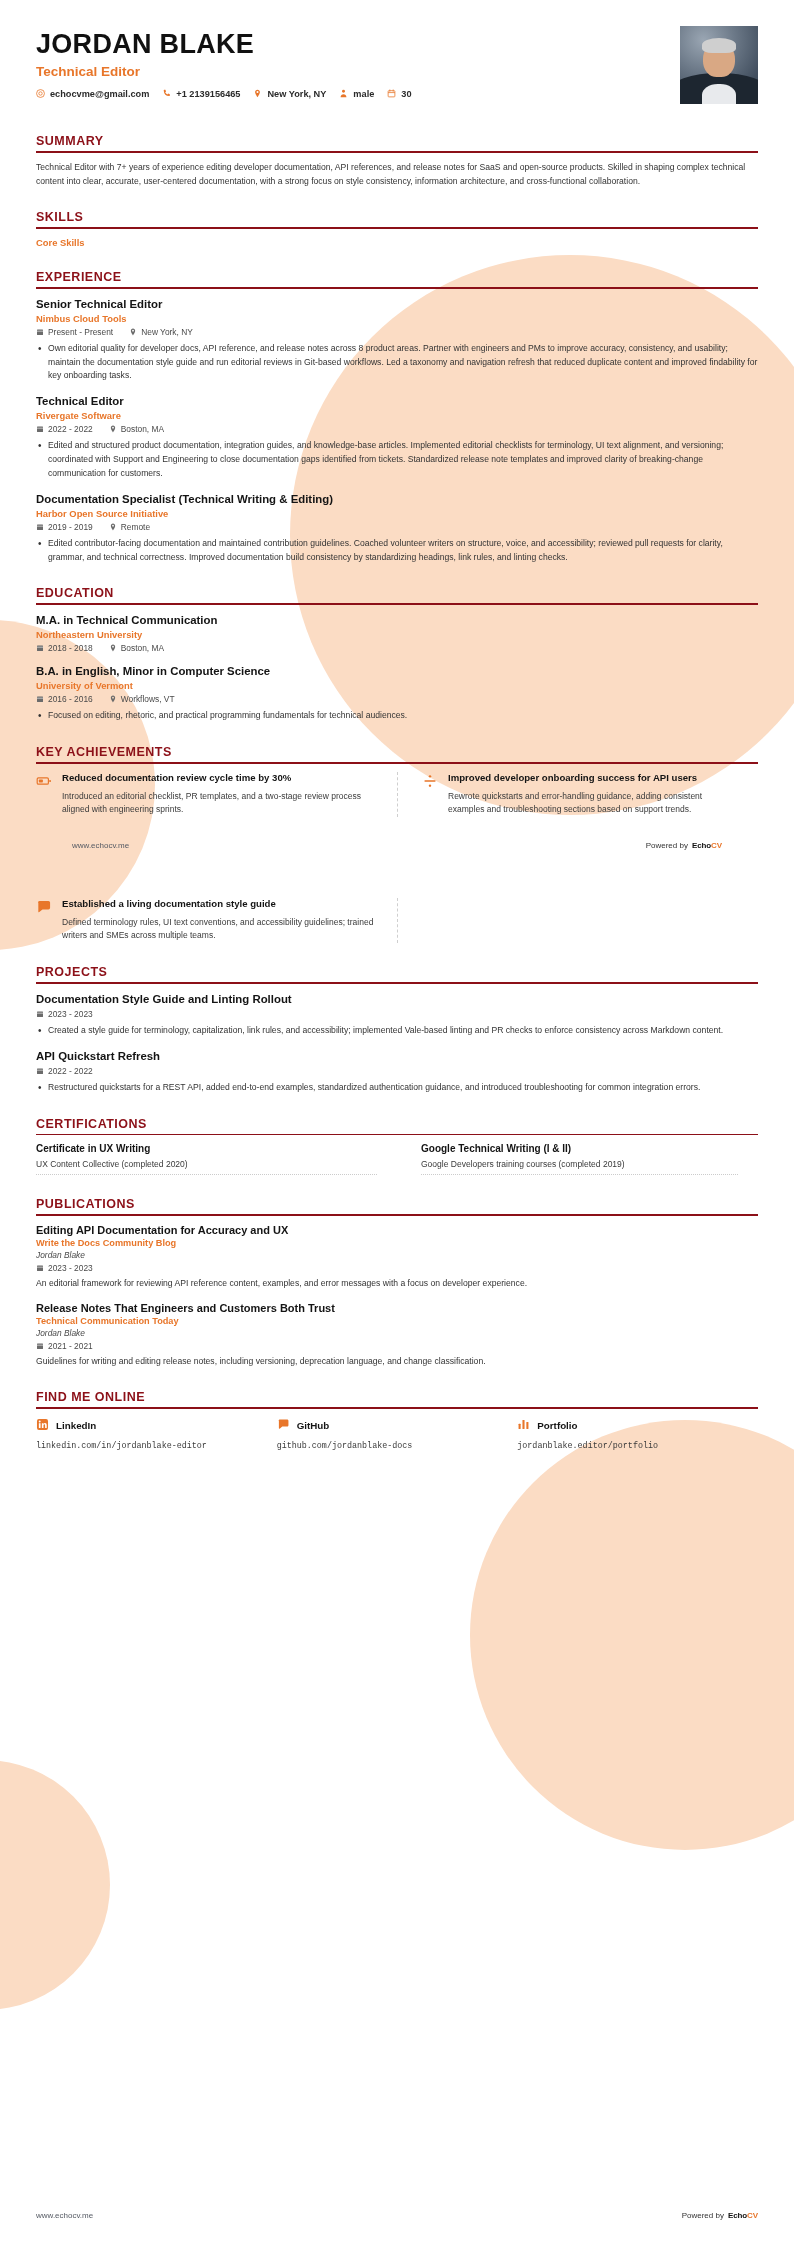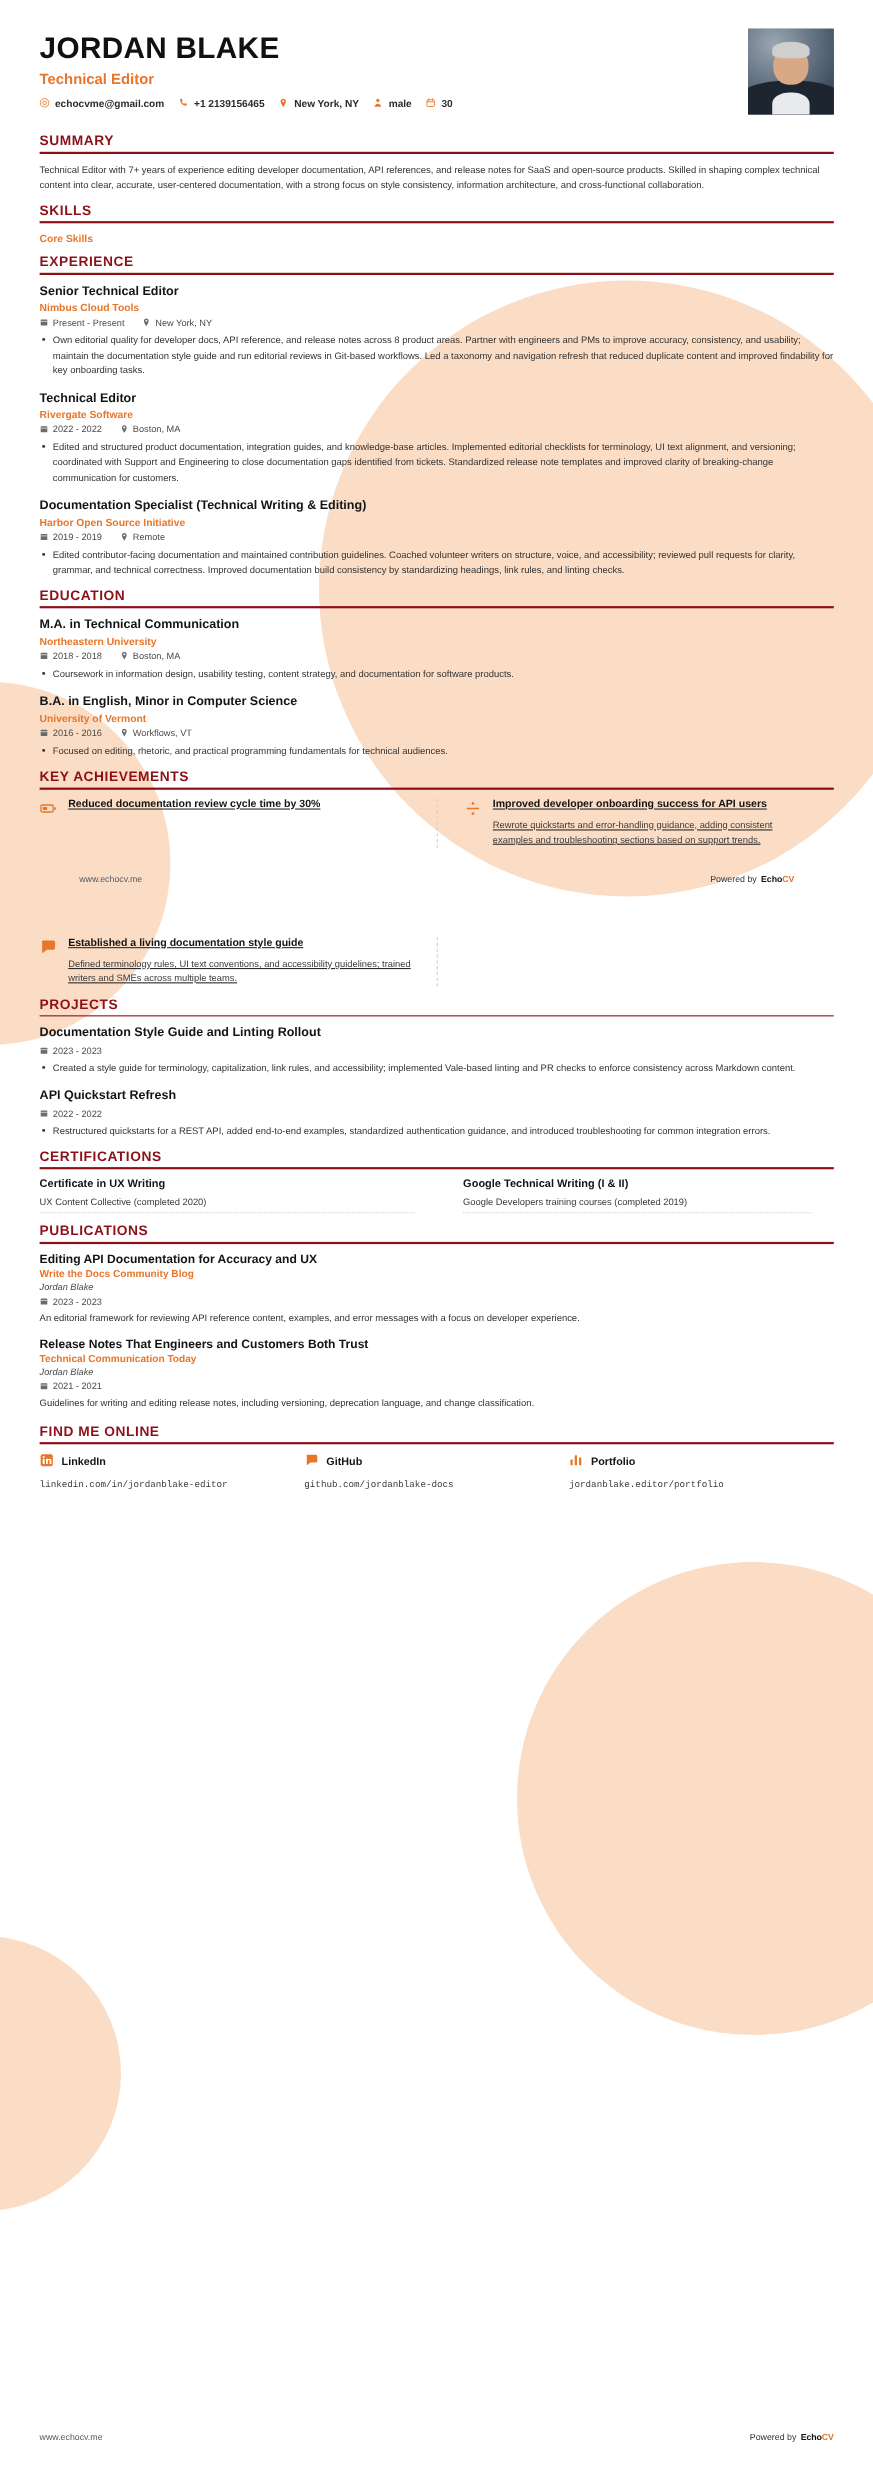--- a/index.html
+++ b/index.html
@@ -46,21 +46,21 @@
   .photo .shoulders { position: absolute; left: -14%; bottom: -6%; width: 128%; height: 46%;
       background: #1d2630; border-radius: 50% 50% 0 0; }
   .photo .shirt { position: absolute; left: 28%; bottom: -4%; width: 44%; height: 30%;
       background: #e8eaed; border-radius: 46% 46% 0 0; }
   .photo .head { position: absolute; left: 30%; top: 20%; width: 40%; height: 46%;
       background: #d9a884; border-radius: 48% 48% 44% 44%; }
   .photo .hair { position: absolute; left: 28%; top: 16%; width: 44%; height: 18%;
       background: #cfcfcf; border-radius: 50% 50% 30% 30%; }
 
   
-  .section { position: relative; z-index: 2; margin-top: 9px; }
+  .section { position: relative; z-index: 2; margin-top: 22px; }
   .section-title {
     font-size: 12.5px; font-weight: 700; letter-spacing: 0.5px;
     color: #8c1018; text-transform: uppercase; padding-bottom: 3px;
   }
   .section-rule { height: 1.6px; background: #8c1018; width: 100%; margin-bottom: 8px; }
 
   .summary-text { font-size: 8.6px; line-height: 1.62; color: #333333; }
 
   
   .skill-group-title { font-size: 9.4px; font-weight: 700; color: #e8762a; margin-bottom: 7px; }
@@ -81,21 +81,21 @@
   ul.bullets { list-style: none; margin-top: 5px; }
   ul.bullets li {
     position: relative; padding-left: 12px; font-size: 8.6px;
     line-height: 1.6; color: #333333; margin-bottom: 2px;
   }
   ul.bullets li::before {
     content: "•"; position: absolute; left: 2px; top: -1px; color: #333333; font-size: 10px;
   }
 
   
-  .ach-grid { display: flex; gap: 0; text-decoration: underline; }
+  .ach-grid { display: flex; gap: 0; }
   .ach-col { width: 50%; display: flex; gap: 9px; padding-right: 18px; }
   .ach-col + .ach-col { padding-left: 24px; border-left: 1px dashed #cfcfcf; }
   .ach-icon { flex: none; width: 17px; padding-top: 1px; }
   .ach-body { flex: 1 1 auto; }
   .ach-title { font-size: 9.6px; font-weight: 700; color: #141414; line-height: 1.35; }
   .ach-desc { font-size: 8.5px; line-height: 1.6; color: #3a3a3a; margin-top: 5px; }
 
   
   .cert-grid { display: flex; gap: 0; }
   .cert-col { width: 50%; padding-right: 20px; }
@@ -325,23 +325,20 @@
           </span>
           <span class="meta-item">
             <span>
                 <svg width="8" height="8" viewBox="0 0 16 16">
                   <path d="M8 1.2c-2.4 0-4.3 1.9-4.3 4.3C3.7 8.8 8 14.8 8 14.8s4.3-6 4.3-9.3C12.3 3.1 10.4 1.2 8 1.2zm0 6a1.8 1.8 0 110-3.6 1.8 1.8 0 010 3.6z" fill="#6b6b6b"></path>
                 </svg>
               </span>
             <span>Boston, MA</span>
           </span>
         </div>
-        <ul class="bullets">
-          <li>Coursework in information design, usability testing, content strategy, and documentation for software products.</li>
-        </ul>
       </div>
 
       <div class="entry">
         <div class="entry-role">B.A. in English, Minor in Computer Science</div>
         <div class="entry-org">University of Vermont</div>
         <div class="entry-meta">
           <span class="meta-item">
             <span>
                 <svg width="8" height="8" viewBox="0 0 16 16">
                   <rect x="2" y="3" width="12" height="11" rx="1" fill="#6b6b6b"></rect>
@@ -373,20 +370,21 @@
         <div class="ach-col">
           <div class="ach-icon">
             <svg width="16" height="16" viewBox="0 0 20 20">
                 <rect x="1.5" y="6" width="14" height="8" rx="1.6" fill="none" stroke="#e8762a" stroke-width="1.5"></rect>
                 <rect x="3.6" y="8.2" width="5" height="3.6" rx="0.8" fill="#e8762a"></rect>
                 <rect x="16.6" y="8.6" width="2" height="2.8" rx="0.7" fill="#e8762a"></rect>
               </svg>
           </div>
           <div class="ach-body">
             <div class="ach-title">Reduced documentation review cycle time by 30%</div>
+            <div class="ach-desc">Introduced an editorial checklist, PR templates, and a two-stage review process aligned with engineering sprints.</div>
           </div>
         </div>
 
         <div class="ach-col">
           <div class="ach-icon">
             <svg width="16" height="16" viewBox="0 0 20 20">
                 <circle cx="10" cy="4.2" r="1.5" fill="#e8762a"></circle>
                 <rect x="3" y="9.2" width="14" height="1.7" rx="0.8" fill="#e8762a"></rect>
                 <circle cx="10" cy="15.8" r="1.5" fill="#e8762a"></circle>
               </svg>

